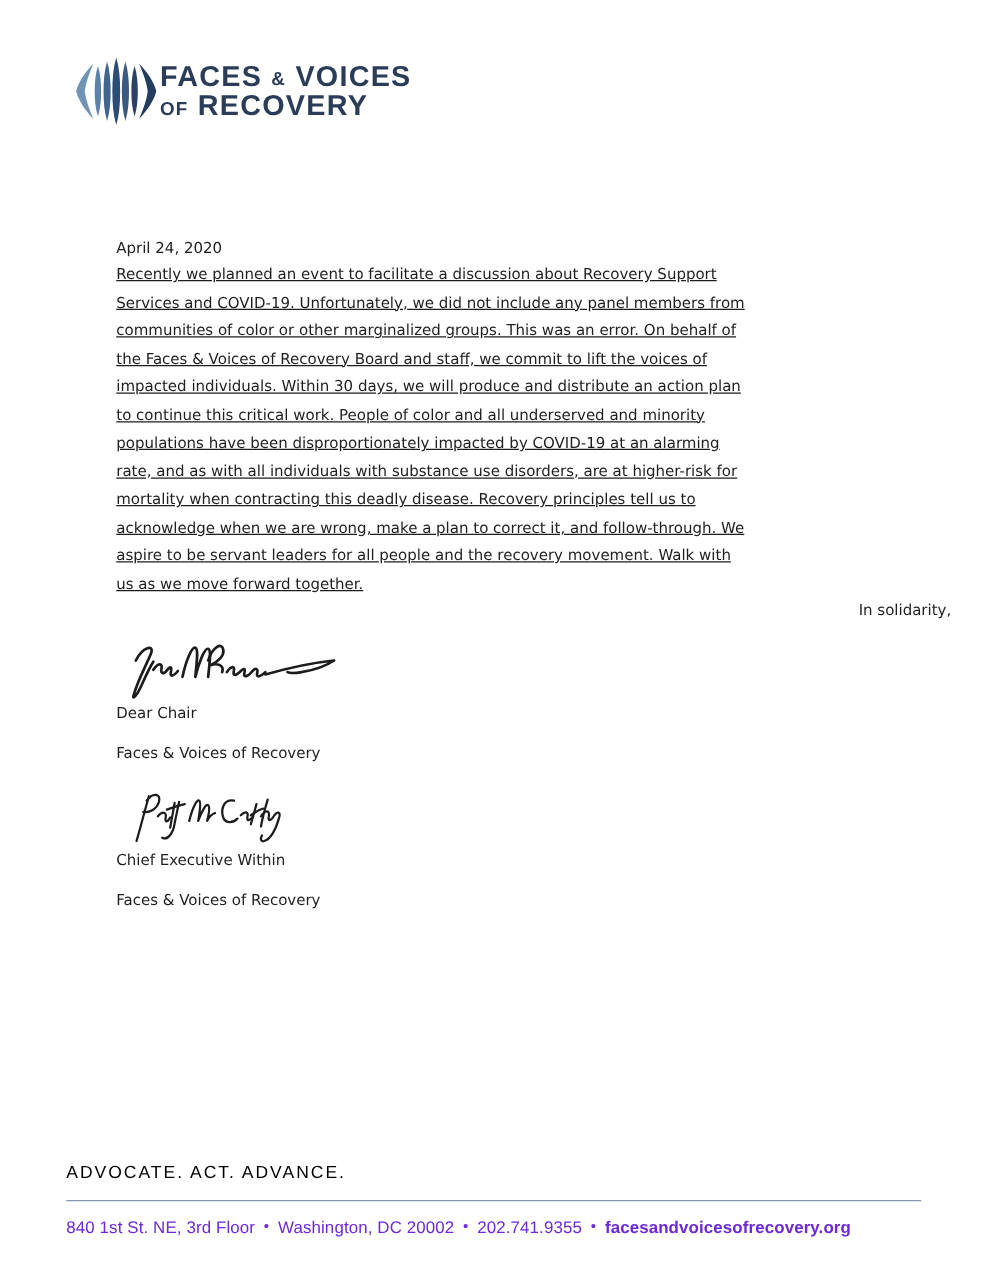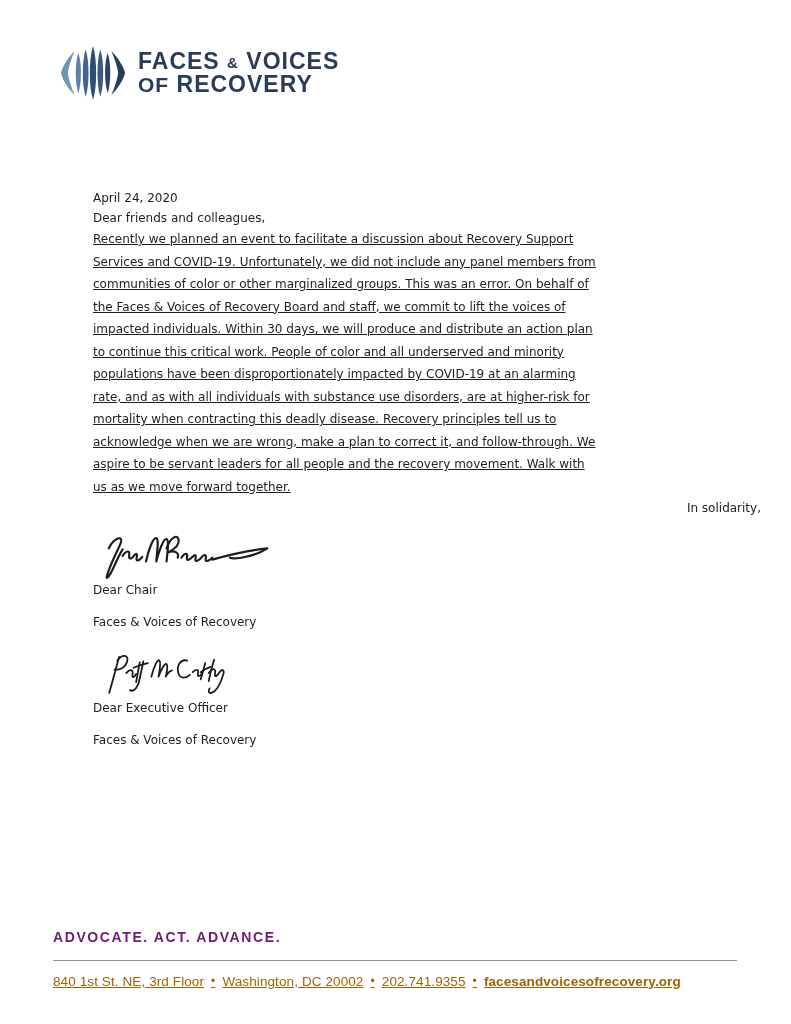--- a/index.html
+++ b/index.html
@@ -6,29 +6,29 @@
   .page{
     position:relative;
     width:791px;height:1024px;
     background:#ffffff;
     overflow:hidden;
     font-family:"DejaVu Sans","Liberation Sans",sans-serif;
     color:#1e1e1e;
   }
 
   
-  .logo{position:absolute;left:60px;top:42px;display:flex;align-items:center;gap:12px;}
+  .logo{position:absolute;left:60px;top:42px;display:flex;align-items:center;gap:2px;}
   .logo-mark{width:66px;height:62px;display:block;}
   .wordmark{
     font-family:"Liberation Sans",sans-serif;
     font-weight:700;color:#2a3c58;letter-spacing:1px;line-height:1.02;
   }
   .wm-line{font-size:23px;white-space:nowrap;}
   .wm-amp{font-size:15px;position:relative;top:-1px;}
-  .wm-of{font-size:21px;}
+  .wm-of{font-size:15px;}
 
   
   .letter{position:absolute;left:93px;top:188px;width:668px;font-size:12px;}
   .letter p{margin:0;}
   .date{line-height:20px;margin:0 0 39px;}
   .salutation{line-height:20px;margin:0 0 34px;}
   .body-text{
     line-height:22.5px;
     white-space:pre-line;
     margin:0 0 14px;
@@ -36,24 +36,24 @@
   }
   .closing{line-height:20px;margin:0 0 0;text-align:right;}
   .sig{display:block;fill:none;stroke:#1c1c1c;stroke-linecap:round;stroke-linejoin:round;}
   .sig1{width:190px;height:56px;margin:8px 0 -2px 0;stroke-width:2.3;}
   .sig2{width:150px;height:52px;margin:16px 0 -2px 4px;stroke-width:2;}
   .signer-line{line-height:20px;margin:0 0 12px !important;}
 
   
   .footer{position:absolute;left:53px;top:929px;width:684px;font-family:"Liberation Sans",sans-serif;}
   .tagline{
-    font-size:14px;font-weight:700;color:#701a75;letter-spacing:1.6px;
+    font-size:14px;font-weight:400;color:#000000;letter-spacing:1.6px;
   }
   .divider{border-top:1.5px solid #8598ae;margin:15px 0 13px;}
-  .address{font-size:13.5px;color:#a16207;letter-spacing:0.1px;text-decoration:underline;}
+  .address{font-size:13.5px;color:#6d28d9;letter-spacing:0.1px;}
   .address .bullet{margin:0 7px;font-size:12px;position:relative;top:-1px;}
   .address .website{font-weight:700;}
 </style>
 </head>
 <body>
 
 <div class="page">
 
   <header class="logo">
     <svg class="logo-mark" viewBox="0 0 72 64" aria-hidden="true">
@@ -66,21 +66,20 @@
       <path d="M56,8 C63,15 69,24 71,32 C69,40 63,49 56,56 C59.5,48 62.5,39.5 63.5,32 C62.5,24.5 59.5,16 56,8 Z" fill="#243c5e"></path>
     </svg>
     <div class="wordmark">
       <div class="wm-line"><span>FACES</span> <span class="wm-amp">&amp;</span> <span>VOICES</span></div>
       <div class="wm-line"><span class="wm-of">OF</span> <span>RECOVERY</span></div>
     </div>
   </header>
 
   <main class="letter">
     <p class="date">April 24, 2020</p>
-    <p class="salutation">Dear friends and colleagues,</p>
     <p class="body-text">Recently we planned an event to facilitate a discussion about Recovery Support
 Services and COVID-19. Unfortunately, we did not include any panel members from
 communities of color or other marginalized groups. This was an error. On behalf of
 the Faces &amp; Voices of Recovery Board and staff, we commit to lift the voices of
 impacted individuals. Within 30 days, we will produce and distribute an action plan
 to continue this critical work. People of color and all underserved and minority
 populations have been disproportionately impacted by COVID-19 at an alarming
 rate, and as with all individuals with substance use disorders, are at higher-risk for
 mortality when contracting this deadly disease. Recovery principles tell us to
 acknowledge when we are wrong, make a plan to correct it, and follow-through. We
@@ -107,21 +106,21 @@
       <path d="M43,15 L39,34 C38,42 33,50 28,47"></path>
       <path d="M32,22 C37,20 43,18 48,17"></path>
       <path d="M52,32 C55,20 59,12 61,14 C63,16 61,26 60,32 C63,24 67,16 69,18 C71,20 69,28 68,32 C70,28 72,26 75,25"></path>
       <path d="M92,14 C84,12 80,20 82,28 C84,35 91,34 95,30"></path>
       <path d="M98,27 C102,23 105,24 104,28 C103,33 106,32 109,28"></path>
       <path d="M112,17 C110,25 108,31 107,35"></path>
       <path d="M107,27 C111,24 115,22 118,21"></path>
       <path d="M122,13 C119,23 117,31 116,37"></path>
       <path d="M116,28 C120,22 124,22 123,28 C122,33 125,32 128,27 C131,23 134,24 132,30 C129,40 125,48 119,50 C116,51 115,48 117,45"></path>
     </svg>
-    <p class="signer-line">Dear Executive Officer</p>
+    <p class="signer-line">Chief Executive Within</p>
     <p class="signer-line">Faces &amp; Voices of Recovery</p>
   </main>
 
   <footer class="footer">
     <div class="tagline">ADVOCATE. ACT. ADVANCE.</div>
     <div class="divider"></div>
     <div class="address">
       <span>840 1st St. NE, 3rd Floor</span><span class="bullet">•</span><span>Washington, DC 20002</span><span class="bullet">•</span><span>202.741.9355</span><span class="bullet">•</span><span class="website">facesandvoicesofrecovery.org</span>
     </div>
   </footer>

